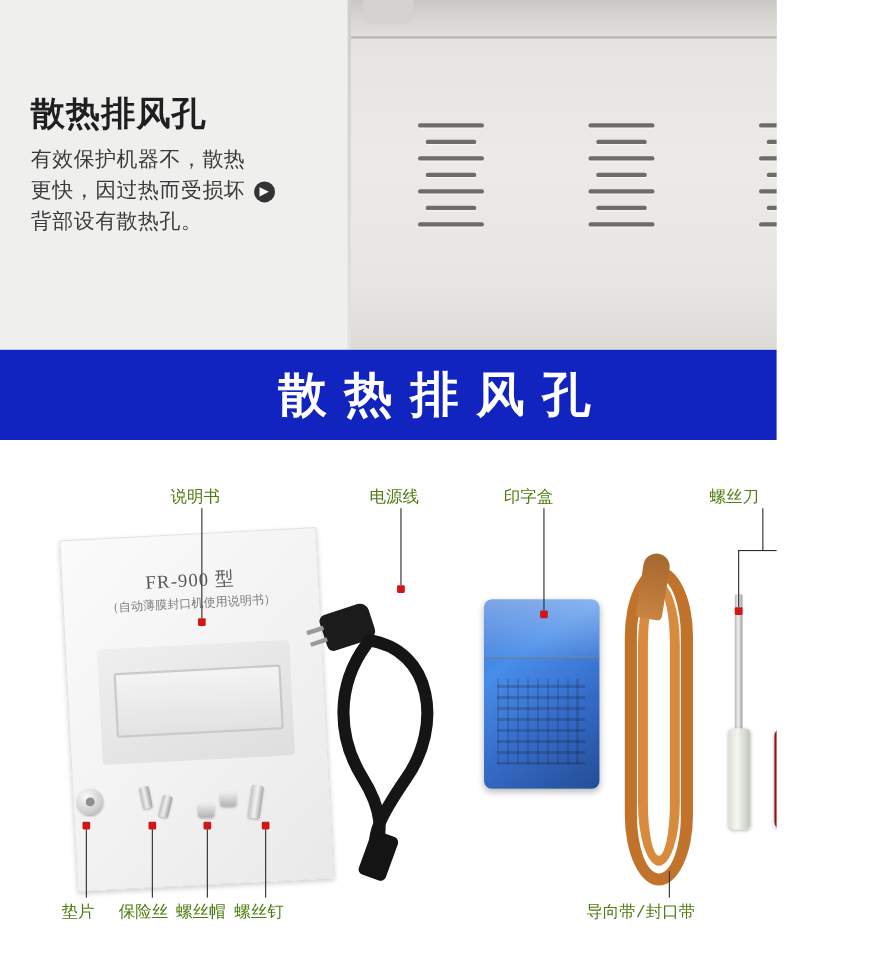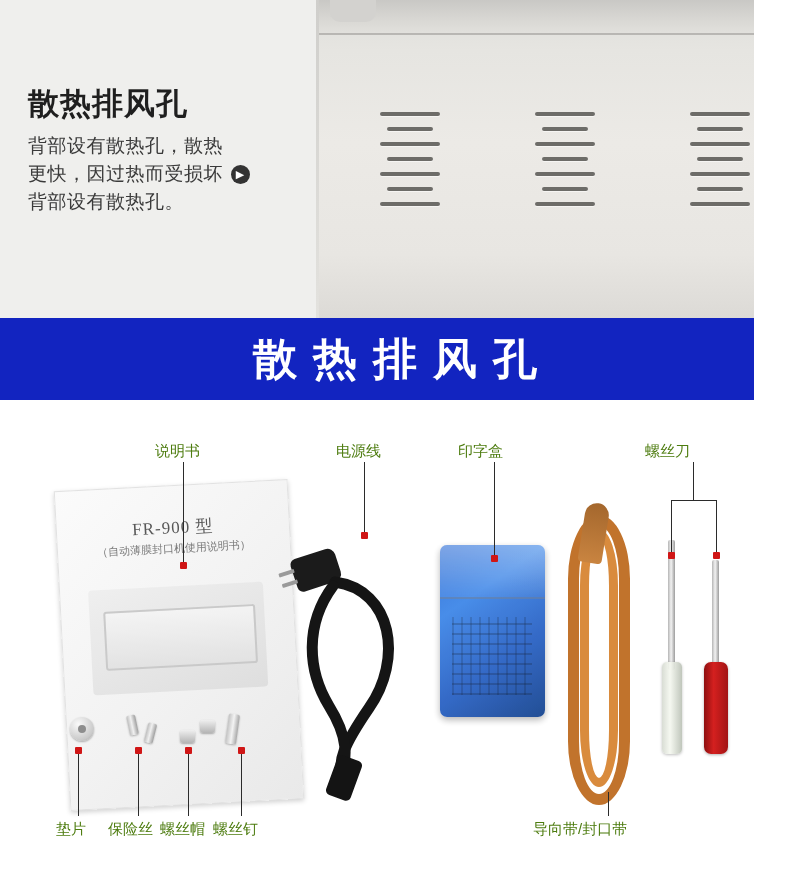--- a/index.html
+++ b/index.html
@@ -13,21 +13,20 @@
     font-family: "Liberation Sans", sans-serif;
     overflow: hidden;
     position: relative;
   }
   .page {
     width: 706px;
     height: 890px;
     position: relative;
     overflow: hidden;
     background: #ffffff;
-    padding-left: 48px;
   }
 
   
   .vent-section {
     position: absolute;
     left: 0; top: 0;
     width: 790px; height: 318px;
     overflow: hidden;
     background: #e9e9e7;
   }
@@ -386,21 +385,21 @@
       <div class="louver"></div>
       <div class="louver small"></div>
       <div class="louver"></div>
       <div class="louver small"></div>
       <div class="louver"></div>
     </div>
 
     <div class="text-block">
       <div class="head-title">散热排风孔</div>
       <div class="head-desc">
-        <span>背部设有散热孔，散热</span><br>
+        <span>有效保护机器不，散热</span><br>
         <span>更快，因过热而受损坏</span>
         <span class="arrow-badge">▶</span><br>
         <span>背部设有散热孔。</span>
       </div>
     </div>
   </div>
 
   <div class="banner">
     <div class="banner-title">散热排风孔</div>
   </div>
@@ -479,16 +478,16 @@
 
     <div class="dot" style="left:185px; top:347px;"></div>
     <div class="leader" style="left:188px; top:354px; height:62px;"></div>
     <div class="label" style="left:160px; top:420px;">螺丝帽</div>
 
     <div class="dot" style="left:238px; top:347px;"></div>
     <div class="leader" style="left:241px; top:354px; height:62px;"></div>
     <div class="label" style="left:213px; top:420px;">螺丝钉</div>
 
     <div class="leader" style="left:608px; top:392px; height:24px;"></div>
-    <div class="label" style="left:533px; top:420px;">导向带/封口带</div>
+    <div class="label" style="left:533px; top:420px;font-family:Liberation Mono, monospace;">导向带/封口带</div>
 
   </div>
 </div>
 
 </body></html>

